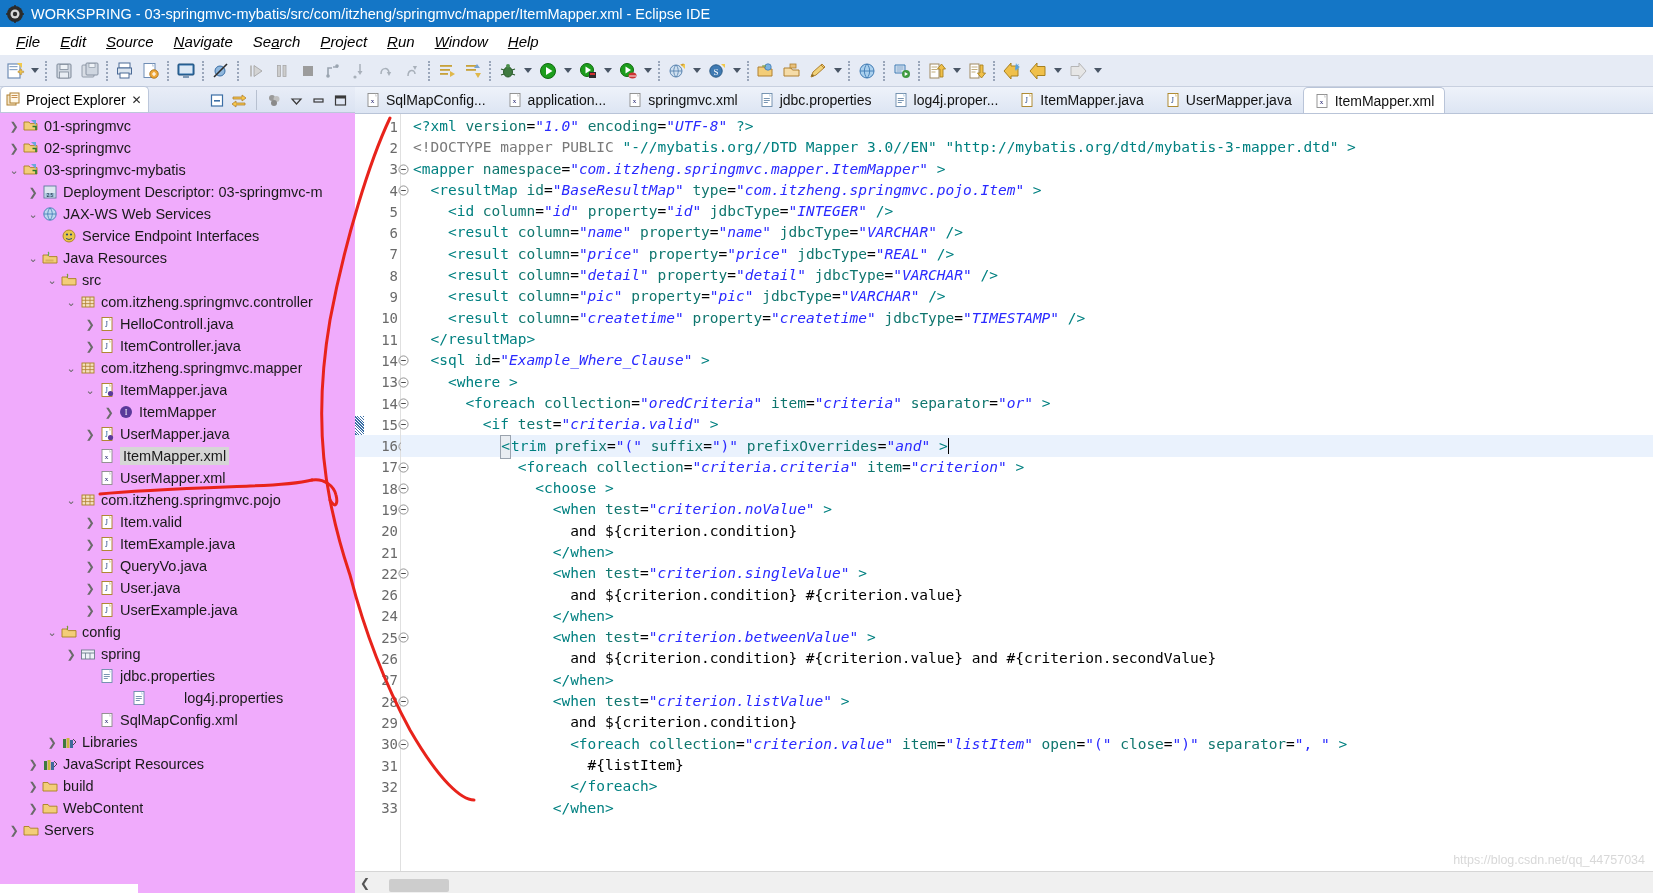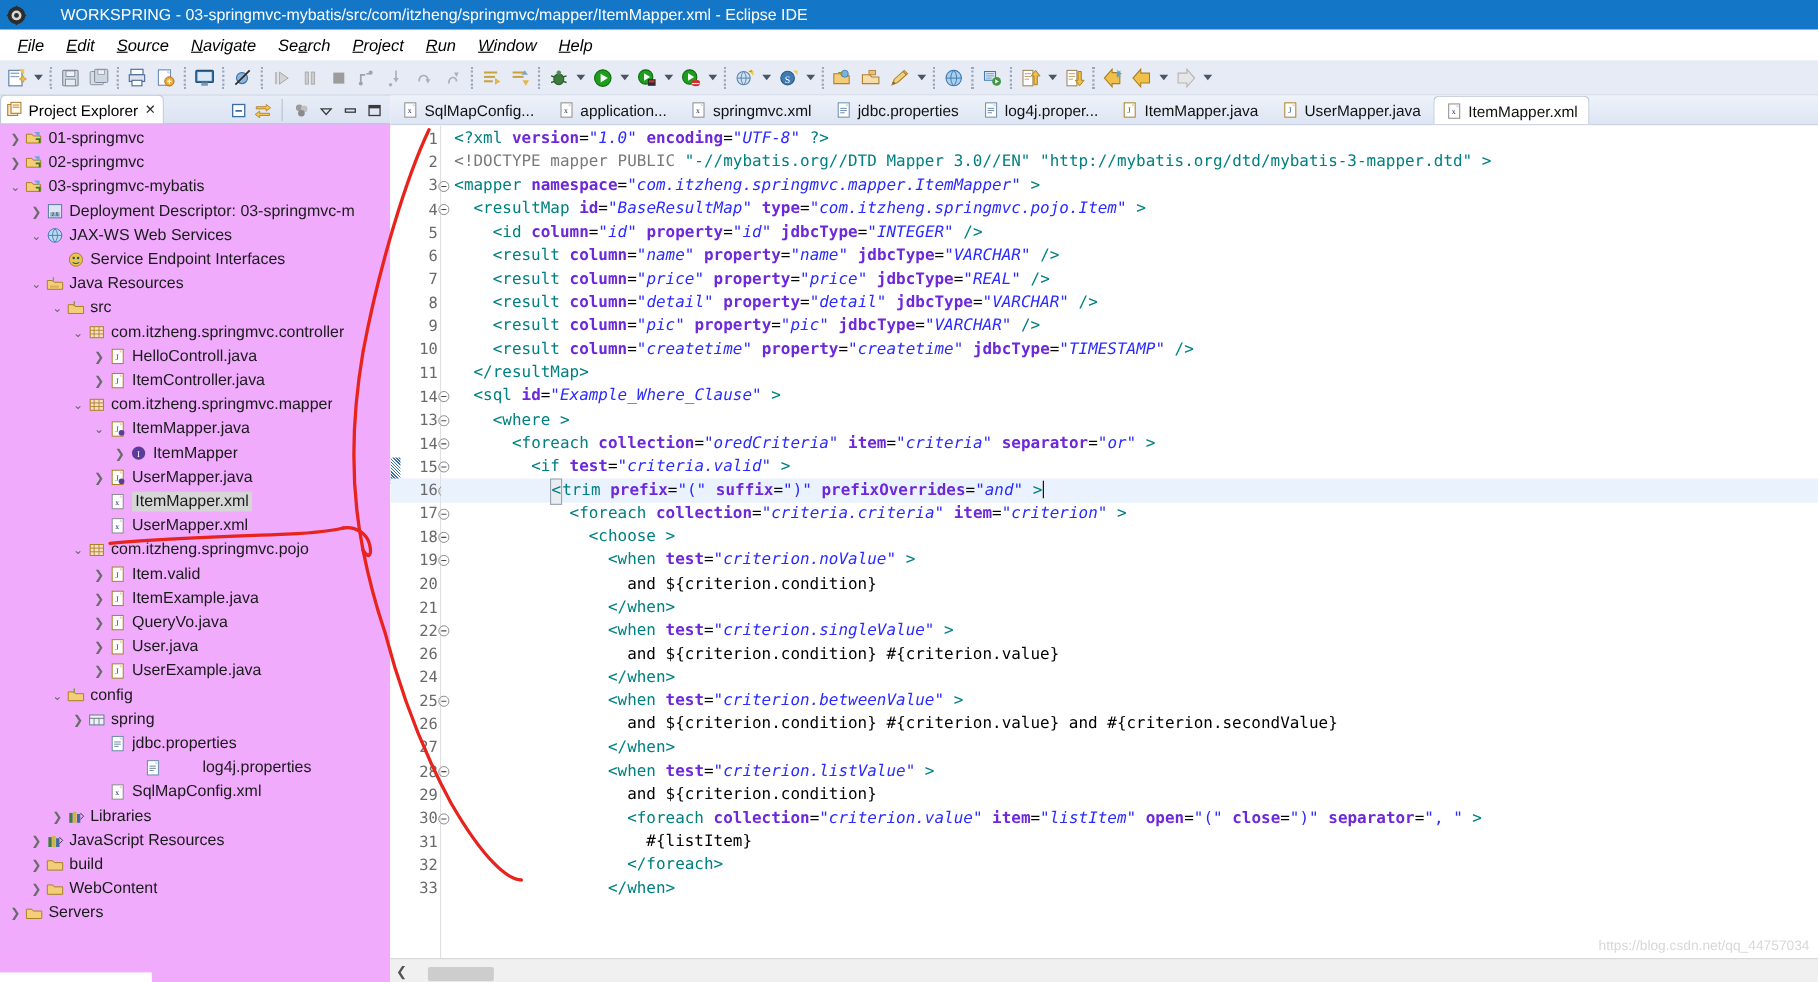--- a/index.html
+++ b/index.html
@@ -16,21 +16,20 @@
   .titlebar {
     height: 27px;
     background: #1476c6;
     color: #ffffff;
     display: flex;
     align-items: center;
     padding-left: 6px;
     font-size: 14.5px;
     white-space: nowrap;
     overflow: hidden;
-    gap: 24px;
   }
   .titlebar .app-icon {
     width: 18px; height: 18px;
     margin-right: 7px;
     flex: none;
     display:inline-block;
   }
 
   
   .menubar {
@@ -243,21 +242,21 @@
   .cline {
     height:21.3px;
     line-height:21.3px;
     padding-left:12px;
     white-space:pre;
   }
   .cline.cur { background:#eaf2fd; }
 
   
   .tag   { color:#008080; }
-  .attr  { color:#6d28d9; font-weight:bold;text-align:right; }
+  .attr  { color:#0f766e; font-weight:normal;text-align:right; }
   .val   { color:#2a2aff; font-style:italic; }
   .valq  { color:#2a2aff; }
   .txt   { color:#000000; }
   .kw    { color:#7a7a7a; }
   .str   { color:#008080; }
   .pi    { color:#008080; }
   .eq    { color:#000000; }
   .caret { display:inline-block; width:1px; height:16px; background:#000; vertical-align:-3px; }
   .sqbox {
     display:inline-block;

